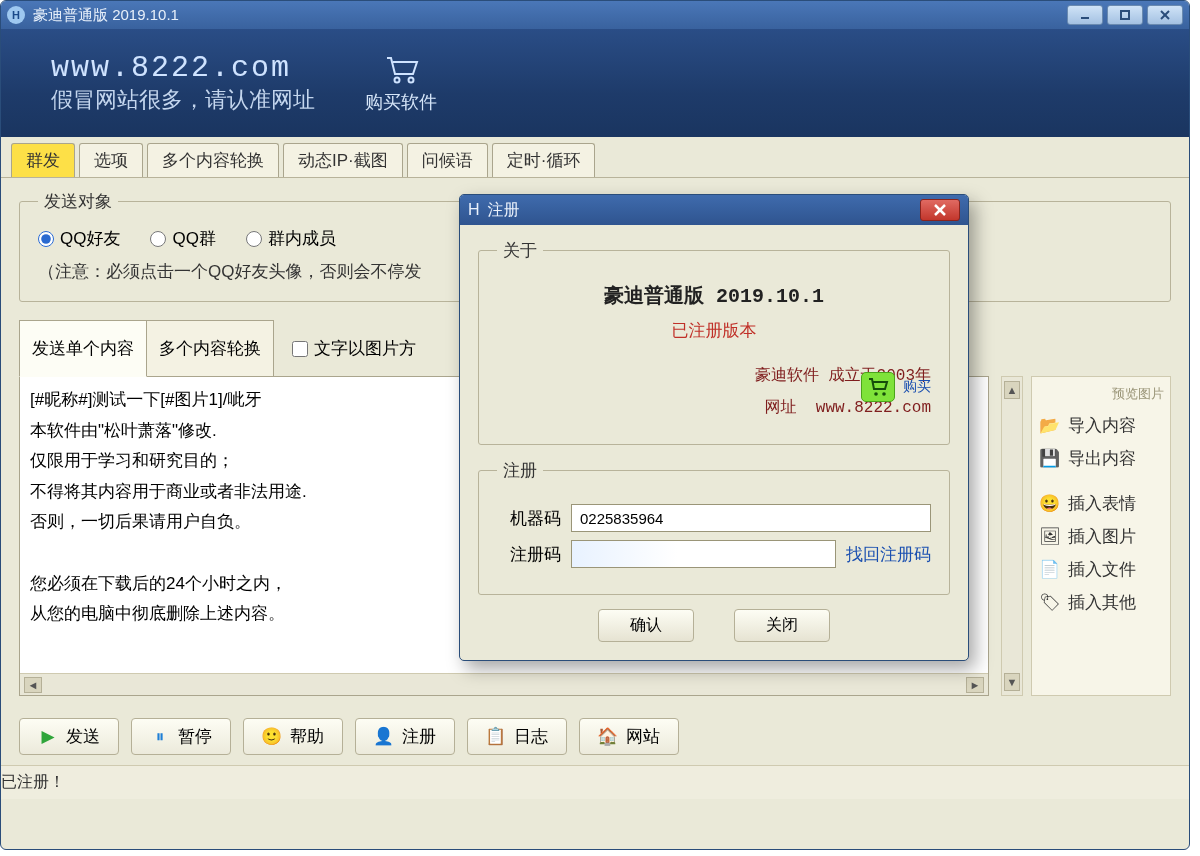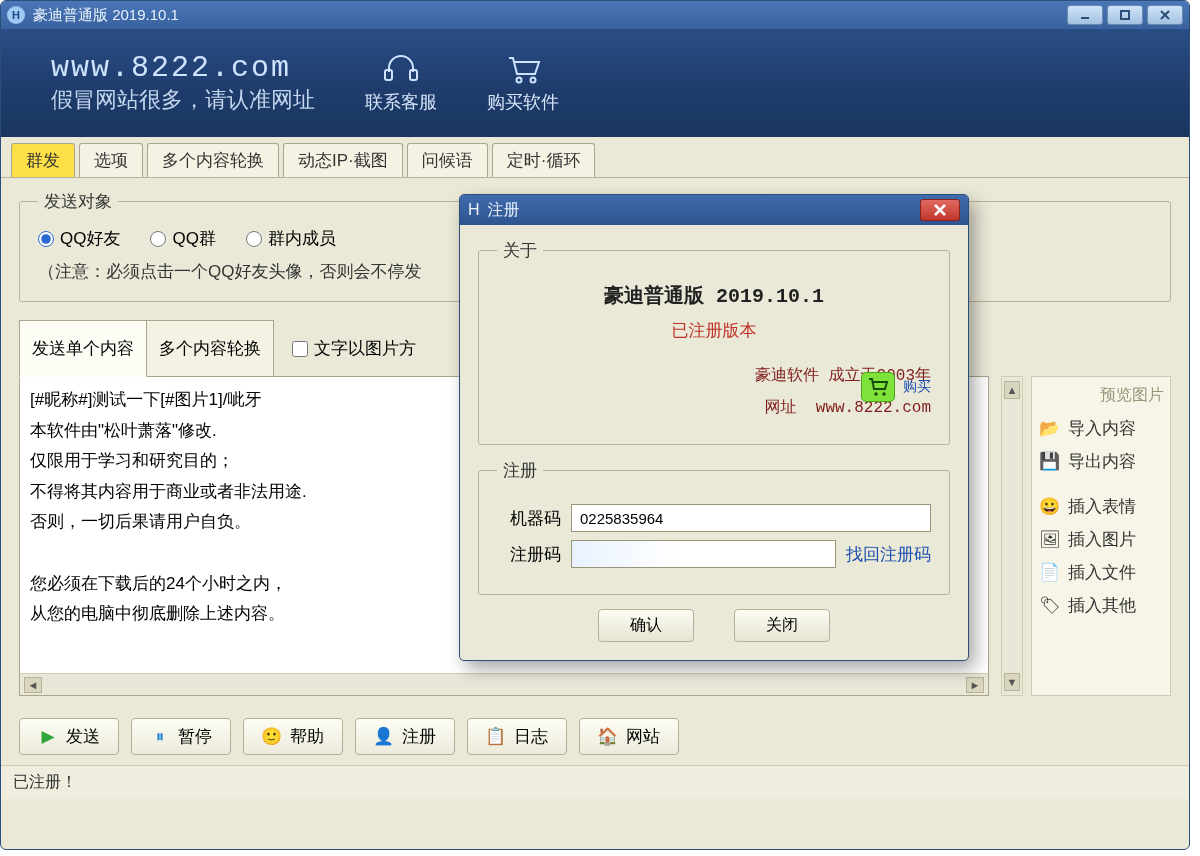--- a/index.html
+++ b/index.html
@@ -213,21 +213,21 @@
   display:flex; flex-direction:column; justify-content:space-between; align-items:center;
   padding:4px 0;
 }
 .v-scroll .arrow { width:16px;height:18px;background:#d9d5be;border:1px solid #b5b097;display:flex;align-items:center;justify-content:center;font-size:11px;color:#555;cursor:pointer;}
 .side-panel {
   flex:1;
   border:1px solid #cfcab0;
   background:#f7f5e8;
   padding:8px 6px;
 }
-.side-title { color:#9a9578; text-align:right; font-size:16px; margin-bottom:6px;}
+.side-title { color:#9a9578; text-align:right; font-size:13px; margin-bottom:6px;}
 .side-item {
   display:flex; align-items:center; gap:8px;
   padding:5px 2px;
   font-size:17px;
   color:#333;
   cursor:pointer;
 }
 .side-item .ic { width:20px;height:20px; display:inline-flex;align-items:center;justify-content:center; }
 .side-sep { height:12px; }
 
@@ -245,21 +245,21 @@
   padding: 6px 18px;
   font-size:17px;
   cursor:pointer;
 }
 .btn .ic { width:20px;height:20px; display:inline-flex;align-items:center;justify-content:center; }
 
 
 .statusbar {
   border-top:1px solid #cfcab0;
   background:#efedde;
-  padding:6px 12px;
+  padding:6px 0;
   font-size:16px;
   color:#333;
 }
 
 
 .dialog {
   position:absolute;
   left:459px; top:194px;
   width:510px;
   background:#eae9d8;
@@ -345,28 +345,20 @@
             <line x1="11" y1="3" x2="3" y2="11" stroke="#2a4d7a" stroke-width="2"></line>
           </svg>
         </div>
     </div>
   </div>
 
   <div class="banner">
     <div class="banner-left">
       <div class="url">www.8222.com</div>
       <div class="slogan">假冒网站很多，请认准网址</div>
-    </div>
-    <div class="banner-item">
-      <svg viewBox="0 0 40 34">
-          <path d="M8 20v-4a12 12 0 0 1 24 0v4"></path>
-          <rect x="4" y="18" width="7" height="10" rx="2"></rect>
-          <rect x="29" y="18" width="7" height="10" rx="2"></rect>
-        </svg>
-      <span>联系客服</span>
     </div>
     <div class="banner-item">
       <svg viewBox="0 0 40 34">
           <path d="M6 6h4l4 16h18l4-12H12"></path>
           <circle cx="16" cy="28" r="2.5"></circle>
           <circle cx="30" cy="28" r="2.5"></circle>
         </svg>
       <span>购买软件</span>
     </div>
   </div>

